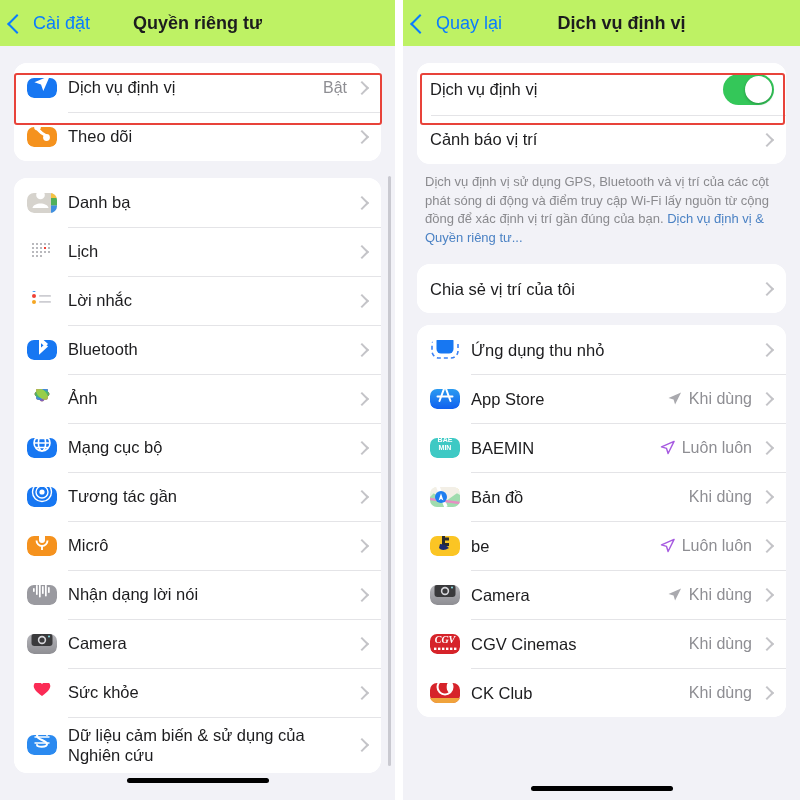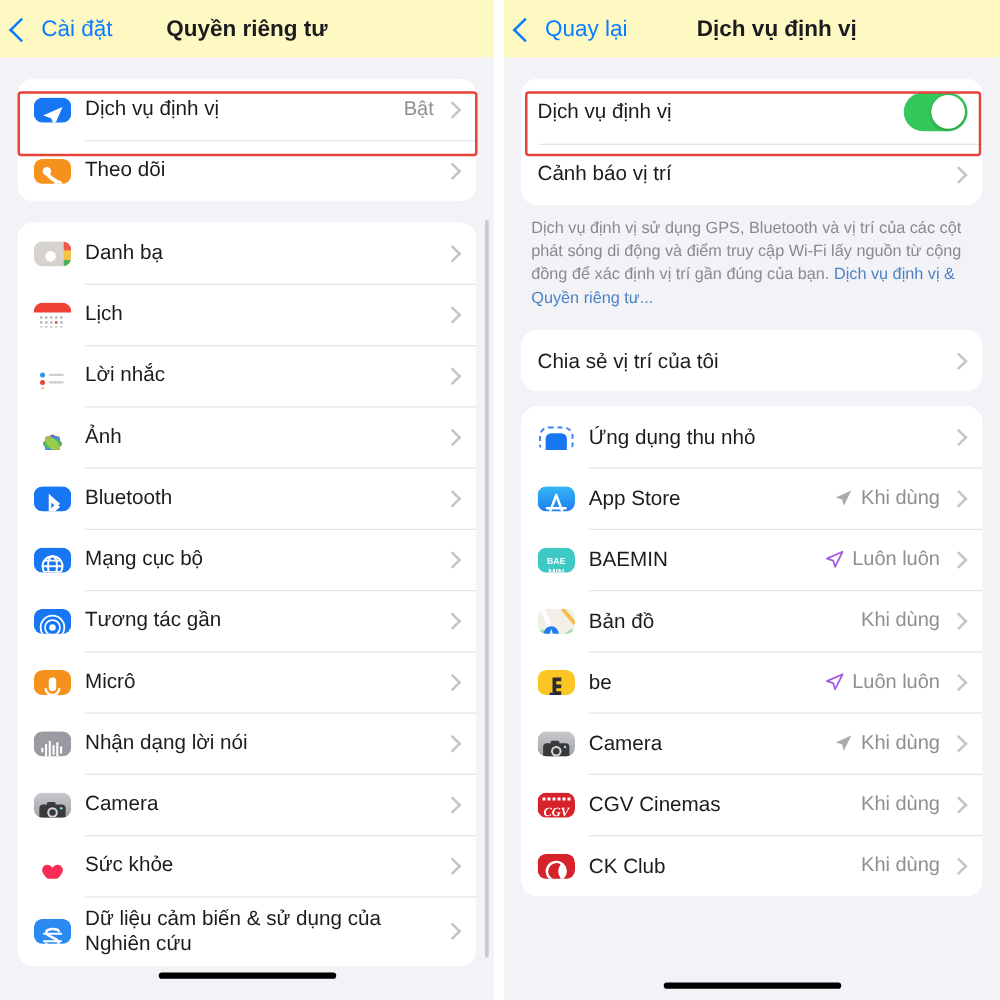--- a/index.html
+++ b/index.html
@@ -17,21 +17,21 @@
     overflow:hidden;
   }
   .panel-left{width:395px;}
   .gap{width:8px;height:800px;background:#ffffff;}
   .panel-right{width:397px;}
 
   
   .navbar{
     position:relative;
     height:46px;
-    background:#fef9c3;
+    background:#bef264;
     display:flex;align-items:center;
   }
   .back{
     display:flex;align-items:center;
     color:#0a7cff;
     font-size:18px;
     margin-left:10px;
     cursor:pointer;
     white-space:nowrap;
   }
@@ -103,21 +103,21 @@
     flex:0 0 auto;
     margin-left:2px;
   }
 
   
   .icn{
     width:30px;height:20px;
     border-radius:7px;
     margin-right:11px;
     flex:0 0 auto;
-    display:flex;align-items:flex-start;justify-content:center;
+    display:flex;align-items:flex-end;justify-content:center;
     overflow:hidden;
     position:relative;
     text-decoration:underline;
   }
   .icn svg{display:block;}
 
   
   .toggle{
     width:51px;height:31px;
     border-radius:16px;
@@ -292,45 +292,45 @@
               <rect x="12" y="20" width="12" height="1.8" rx=".9" fill="#cdcdd2"></rect>
             </svg>
           </span>
           <span class="label">Lời nhắc</span>
           <span class="chevr"></span>
         </div>
 
         <div class="row">
           <span class="icn">
             <svg width="30" height="30" viewBox="0 0 30 30">
+              <rect width="30" height="30" rx="7" fill="#1777f2"></rect>
+              <path d="M13 6.5 L19.5 12 L13 17.5 V4 L19.5 9.5 L13 15" stroke="#fff" stroke-width="2" fill="none" transform="translate(0,4) scale(1,1.05)"></path>
+            </svg>
+          </span>
+          <span class="label">Bluetooth</span>
+          <span class="chevr"></span>
+        </div>
+
+        <div class="row">
+          <span class="icn">
+            <svg width="30" height="30" viewBox="0 0 30 30">
               <rect width="30" height="30" rx="7" fill="#ffffff"></rect>
               <g transform="translate(15,15)">
                 <ellipse rx="4" ry="7.5" fill="#f5c043" transform="rotate(0)"></ellipse>
                 <ellipse rx="4" ry="7.5" fill="#f07a2a" transform="rotate(45)"></ellipse>
                 <ellipse rx="4" ry="7.5" fill="#ef4136" transform="rotate(90)"></ellipse>
                 <ellipse rx="4" ry="7.5" fill="#c63fa0" transform="rotate(135)"></ellipse>
                 <ellipse rx="4" ry="7.5" fill="#6a4fd0" transform="rotate(180)" opacity=".85"></ellipse>
                 <ellipse rx="4" ry="7.5" fill="#2f8ff0" transform="rotate(225)" opacity=".85"></ellipse>
                 <ellipse rx="4" ry="7.5" fill="#3fc06a" transform="rotate(270)" opacity=".85"></ellipse>
                 <ellipse rx="4" ry="7.5" fill="#a8d23f" transform="rotate(315)" opacity=".85"></ellipse>
               </g>
             </svg>
           </span>
           <span class="label">Ảnh</span>
-          <span class="chevr"></span>
-        </div>
-
-        <div class="row">
-          <span class="icn">
-            <svg width="30" height="30" viewBox="0 0 30 30">
-              <rect width="30" height="30" rx="7" fill="#1777f2"></rect>
-              <path d="M13 6.5 L19.5 12 L13 17.5 V4 L19.5 9.5 L13 15" stroke="#fff" stroke-width="2" fill="none" transform="translate(0,4) scale(1,1.05)"></path>
-            </svg>
-          </span>
-          <span class="label">Bluetooth</span>
           <span class="chevr"></span>
         </div>
 
         <div class="row">
           <span class="icn">
             <svg width="30" height="30" viewBox="0 0 30 30">
               <rect width="30" height="30" rx="7" fill="#1777f2"></rect>
               <circle cx="15" cy="15" r="8" stroke="#fff" stroke-width="1.6" fill="none"></circle>
               <ellipse cx="15" cy="15" rx="3.6" ry="8" stroke="#fff" stroke-width="1.6" fill="none"></ellipse>
               <line x1="7" y1="15" x2="23" y2="15" stroke="#fff" stroke-width="1.6"></line>

